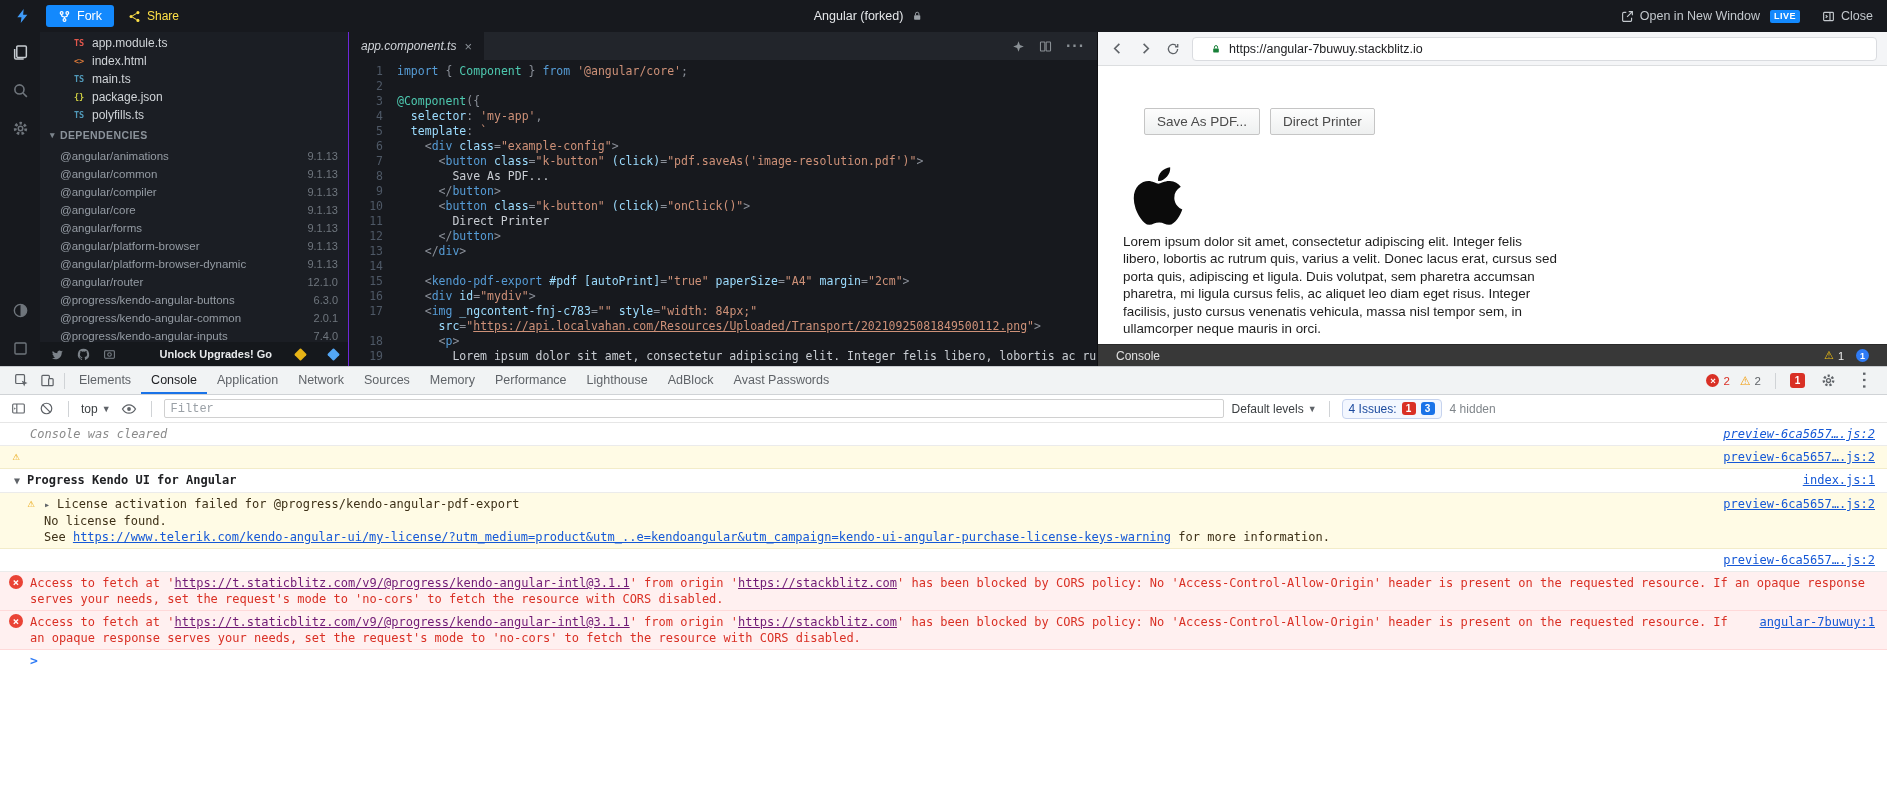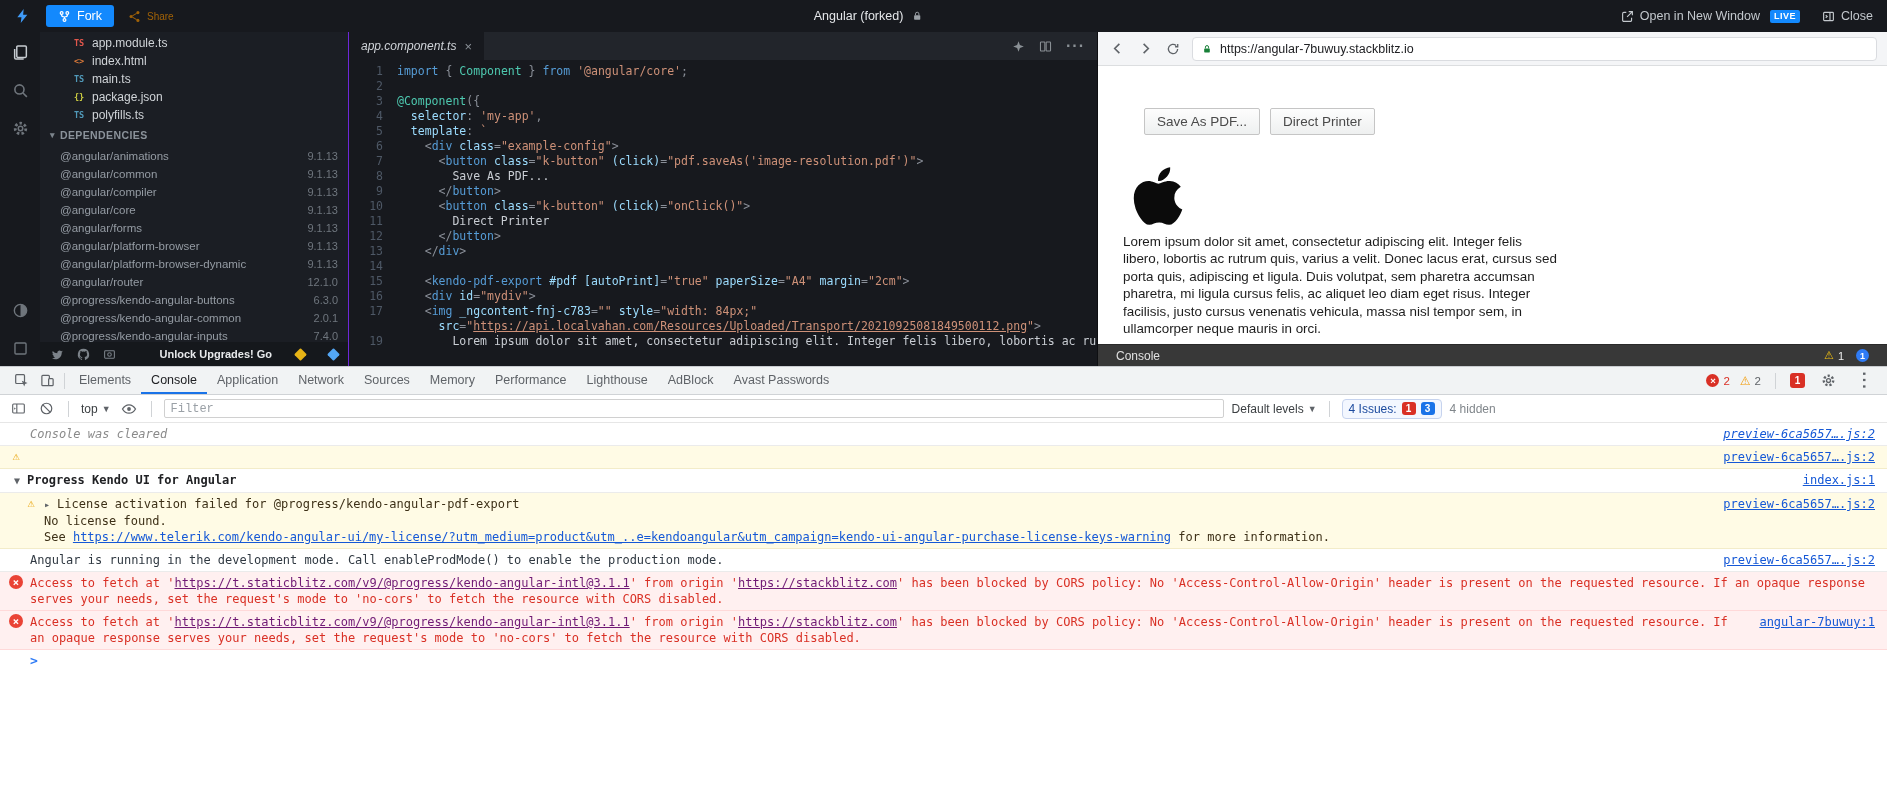--- a/index.html
+++ b/index.html
@@ -4,21 +4,21 @@
 <style>
 *{margin:0;padding:0;box-sizing:border-box}
 html,body{width:1887px;height:807px;overflow:hidden;background:#fff;font-family:"Liberation Sans",sans-serif}
 .app{width:1887px;height:807px;display:flex;flex-direction:column}
 
 
 .topbar{flex:0 0 32px;background:#17191e;display:flex;align-items:center;color:#c9ccd1;position:relative;padding:0 14px;font-size:12.5px}
 .tb-left{display:flex;align-items:center;gap:14px}
 .logo{width:18px;height:18px;display:flex;align-items:center;justify-content:center}
 .fork-btn{display:flex;align-items:center;gap:6px;background:#1389fd;color:#fff;border:none;border-radius:3px;height:22px;padding:0 12px;font-size:12.5px;cursor:pointer;font-family:inherit}
-.share-btn{display:flex;align-items:center;gap:6px;background:transparent;color:#a16207;border:none;font-size:10px;cursor:pointer;font-family:inherit}
+.share-btn{display:flex;align-items:center;gap:6px;background:transparent;color:#fde047;border:none;font-size:12px;cursor:pointer;font-family:inherit}
 .tb-center{position:absolute;left:46%;transform:translateX(-50%);display:flex;align-items:center;gap:8px;color:#e4e6e9}
 .tb-right{margin-left:auto;display:flex;align-items:center;gap:22px}
 .tb-right .tbtn{display:flex;align-items:center;gap:6px;background:transparent;border:none;color:#c3c8cd;font-size:12.5px;cursor:pointer;font-family:inherit}
 .live{background:#1389fd;color:#fff;font-size:9px;font-weight:bold;letter-spacing:.5px;border-radius:2px;padding:1.5px 4px;margin-left:4px}
 
 
 .main{flex:0 0 334px;display:flex;min-height:0}
 
 
 .activity{flex:0 0 40px;background:#17191e;display:flex;flex-direction:column;align-items:center;padding:10px 0 8px;gap:18px;color:#6f757c}
@@ -55,21 +55,21 @@
 .cl-row{display:flex;white-space:pre;height:15px}
 .cl-num{flex:0 0 34px;text-align:right;margin-right:14px;color:#4e5866}
 .c-kw{color:#569cd6}.c-cl{color:#4ec9b0}.c-key{color:#9cdcfe}.c-st{color:#ce9178}
 .c-pu{color:#8a8f98}.c-tg{color:#569cd6}.c-at{color:#9cdcfe}.c-d{color:#c9cdd3}
 .c-lk{color:#ce9178;text-decoration:underline}
 
 
 .preview{flex:0 0 790px;background:#fff;display:flex;flex-direction:column;border-left:1px solid #0e0f12}
 .browserbar{flex:0 0 34px;background:#f4f5f7;border-bottom:1px solid #dcdee0;display:flex;align-items:center;padding:0 10px;gap:10px;color:#5f6368}
 .navicon{width:18px;height:18px;display:flex;align-items:center;justify-content:center;cursor:pointer}
-.urlbox{flex:1;height:24px;background:#fff;border:1px solid #dadce0;border-radius:4px;display:flex;align-items:center;gap:8px;padding:0 9px;font-size:12.5px;color:#202124;cursor:text}
+.urlbox{flex:1;height:24px;background:#fff;border:1px solid #dadce0;border-radius:4px;display:flex;align-items:center;gap:8px;padding:0 18px;font-size:12.5px;color:#202124;cursor:text}
 .page{flex:1;background:#fff;padding:42px 0 0 25px;overflow:hidden}
 .kbuttons{display:flex;gap:10px;margin-left:21px}
 .k-button{border:1px solid #c5c5c5;background:linear-gradient(#fdfdfd,#eef0f0);padding:5px 12px;font-size:13.5px;color:#4a4a4a;border-radius:2px;cursor:pointer;font-family:inherit}
 .apple{margin:28px 0 4px 8px}
 .lorem{width:436px;font-size:13.4px;line-height:17.4px;color:#1d1d1d}
 .console-strip{flex:0 0 22px;background:#383838;border-top:1px solid #2a2a2a;color:#e0e0e0;display:flex;align-items:center;padding:0 18px;font-size:12px}
 .strip-counts{margin-left:auto;display:flex;align-items:center;gap:12px;font-size:11px}
 .strip-warn{color:#f2c012;display:flex;align-items:center;gap:4px}
 .strip-warn .n{color:#eee}
 .strip-info{display:flex;align-items:center;gap:4px}
@@ -364,20 +364,21 @@
           <div class="cl-row"><span class="cl-num">9</span><span class="cl-code"><span class="c-d">      </span><span class="c-pu">&lt;/</span><span class="c-tg">button</span><span class="c-pu">&gt;</span></span></div>
           <div class="cl-row"><span class="cl-num">10</span><span class="cl-code"><span class="c-d">      </span><span class="c-pu">&lt;</span><span class="c-tg">button</span><span class="c-d"> </span><span class="c-at">class</span><span class="c-pu">=</span><span class="c-st">"k-button"</span><span class="c-d"> </span><span class="c-at">(click)</span><span class="c-pu">=</span><span class="c-st">"onClick()"</span><span class="c-pu">&gt;</span></span></div>
           <div class="cl-row"><span class="cl-num">11</span><span class="cl-code"><span class="c-d">        Direct Printer</span></span></div>
           <div class="cl-row"><span class="cl-num">12</span><span class="cl-code"><span class="c-d">      </span><span class="c-pu">&lt;/</span><span class="c-tg">button</span><span class="c-pu">&gt;</span></span></div>
           <div class="cl-row"><span class="cl-num">13</span><span class="cl-code"><span class="c-d">    </span><span class="c-pu">&lt;/</span><span class="c-tg">div</span><span class="c-pu">&gt;</span></span></div>
           <div class="cl-row"><span class="cl-num">14</span><span class="cl-code"></span></div>
           <div class="cl-row"><span class="cl-num">15</span><span class="cl-code"><span class="c-d">    </span><span class="c-pu">&lt;</span><span class="c-tg">kendo-pdf-export</span><span class="c-d"> </span><span class="c-at">#pdf</span><span class="c-d"> </span><span class="c-at">[autoPrint]</span><span class="c-pu">=</span><span class="c-st">"true"</span><span class="c-d"> </span><span class="c-at">paperSize</span><span class="c-pu">=</span><span class="c-st">"A4"</span><span class="c-d"> </span><span class="c-at">margin</span><span class="c-pu">=</span><span class="c-st">"2cm"</span><span class="c-pu">&gt;</span></span></div>
           <div class="cl-row"><span class="cl-num">16</span><span class="cl-code"><span class="c-d">    </span><span class="c-pu">&lt;</span><span class="c-tg">div</span><span class="c-d"> </span><span class="c-at">id</span><span class="c-pu">=</span><span class="c-st">"mydiv"</span><span class="c-pu">&gt;</span></span></div>
           <div class="cl-row"><span class="cl-num">17</span><span class="cl-code"><span class="c-d">    </span><span class="c-pu">&lt;</span><span class="c-tg">img</span><span class="c-d"> </span><span class="c-at">_ngcontent-fnj-c783</span><span class="c-pu">=</span><span class="c-st">""</span><span class="c-d"> </span><span class="c-at">style</span><span class="c-pu">=</span><span class="c-st">"width: 84px;"</span></span></div>
           <div class="cl-row"><span class="cl-num"></span><span class="cl-code"><span class="c-d">      </span><span class="c-at">src</span><span class="c-pu">=</span><span class="c-st">"</span><span class="c-lk">https://api.localvahan.com/Resources/Uploaded/Transport/20210925081849500112.png</span><span class="c-st">"</span><span class="c-pu">&gt;</span></span></div>
+          <div class="cl-row"><span class="cl-num">18</span><span class="cl-code"><span class="c-d">      </span><span class="c-pu">&lt;</span><span class="c-tg">p</span><span class="c-pu">&gt;</span></span></div>
           <div class="cl-row"><span class="cl-num">19</span><span class="cl-code"><span class="c-d">        Lorem ipsum dolor sit amet, consectetur adipiscing elit. Integer felis libero, lobortis ac rutrum</span></span></div>
         </div>
     </section>
 
     <section class="preview">
       <div class="browserbar">
         <span class="navicon">
           <svg width="15" height="15" viewBox="0 0 16 16" fill="none" stroke="currentColor" stroke-width="1.7">
               <path d="M10 3L5 8l5 5"></path>
             </svg>
@@ -518,19 +519,19 @@
       <span class="hidden-count">4 hidden</span>
     </div>
 
     <div class="dt-console" id="dt-console">
         <div class="crow cleared"><span class="src">preview-6ca5657….js:2</span><span class="msg"><span>Console was cleared</span></span></div>
         <div class="crow warn"><span class="src">preview-6ca5657….js:2</span><span class="cicon icon-warn">⚠</span></div>
         <div class="crow group"><span class="src">index.js:1</span><span class="msg"><span class="arrow">▼</span><span>Progress Kendo UI for Angular</span></span></div>
         <div class="crow warn indent"><span class="src">preview-6ca5657….js:2</span><span class="cicon icon-warn">⚠</span><span class="msg"><span class="arrow">▸</span><span>License activation failed for @progress/kendo-angular-pdf-export
 No license found.
 See </span><span class="msg-link">https://www.telerik.com/kendo-angular-ui/my-license/?utm_medium=product&amp;utm_..e=kendoangular&amp;utm_campaign=kendo-ui-angular-purchase-license-keys-warning</span><span> for more information.</span></span></div>
-        <div class="crow log"><span class="src">preview-6ca5657….js:2</span><span class="msg"><span>Angular is running in the development mode. Call enableProdMode() to enable the production mode.</span></span></div>
+        <div class="crow log"><span class="src">preview-6ca5657….js:2</span></div>
         <div class="crow error"><span class="cicon icon-err">×</span><span class="msg"><span>Access to fetch at '</span><span class="msg-link">https://t.staticblitz.com/v9/@progress/kendo-angular-intl@3.1.1</span><span>' from origin '</span><span class="msg-link">https://stackblitz.com</span><span>' has been blocked by CORS policy: No 'Access-Control-Allow-Origin' header is present on the requested resource. If an opaque response serves your needs, set the request's mode to 'no-cors' to fetch the resource with CORS disabled.</span></span></div>
         <div class="crow error"><span class="src">angular-7buwuy:1</span><span class="cicon icon-err">×</span><span class="msg"><span>Access to fetch at '</span><span class="msg-link">https://t.staticblitz.com/v9/@progress/kendo-angular-intl@3.1.1</span><span>' from origin '</span><span class="msg-link">https://stackblitz.com</span><span>' has been blocked by CORS policy: No 'Access-Control-Allow-Origin' header is present on the requested resource. If an opaque response serves your needs, set the request's mode to 'no-cors' to fetch the resource with CORS disabled.</span></span></div>
         <div class="crow prompt"><span class="msg"><span class="chev">&gt;</span></span></div>
       </div>
   </section>
 </div>
 
 </body></html>

